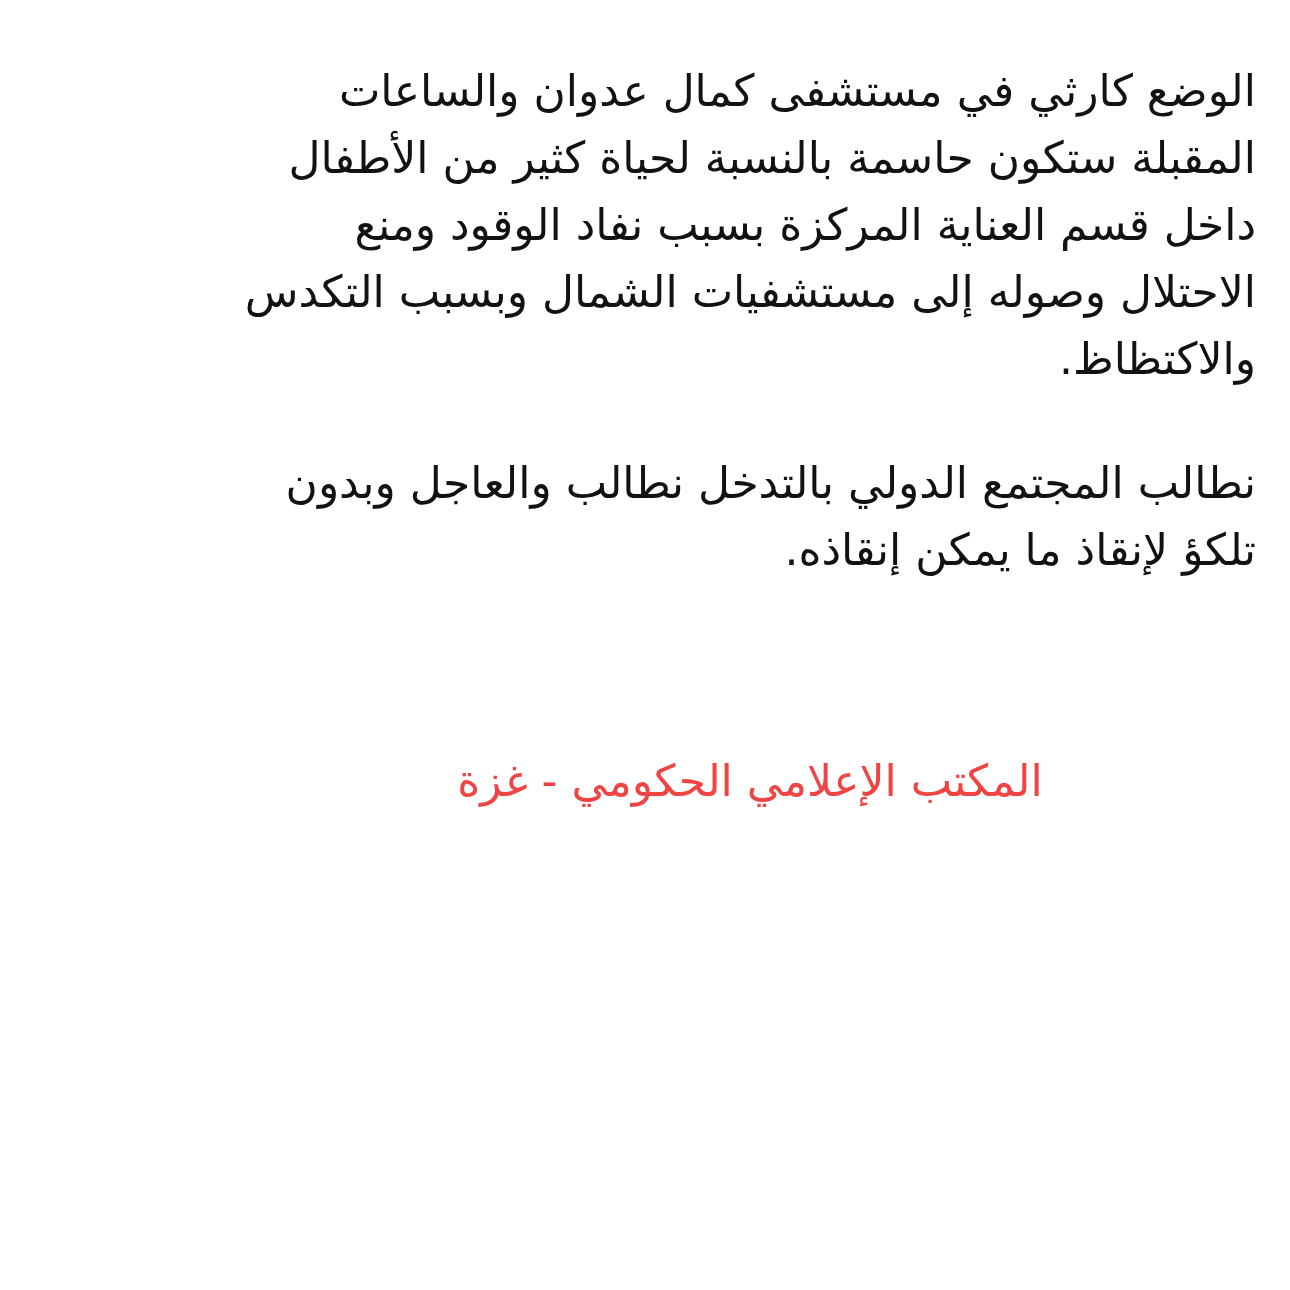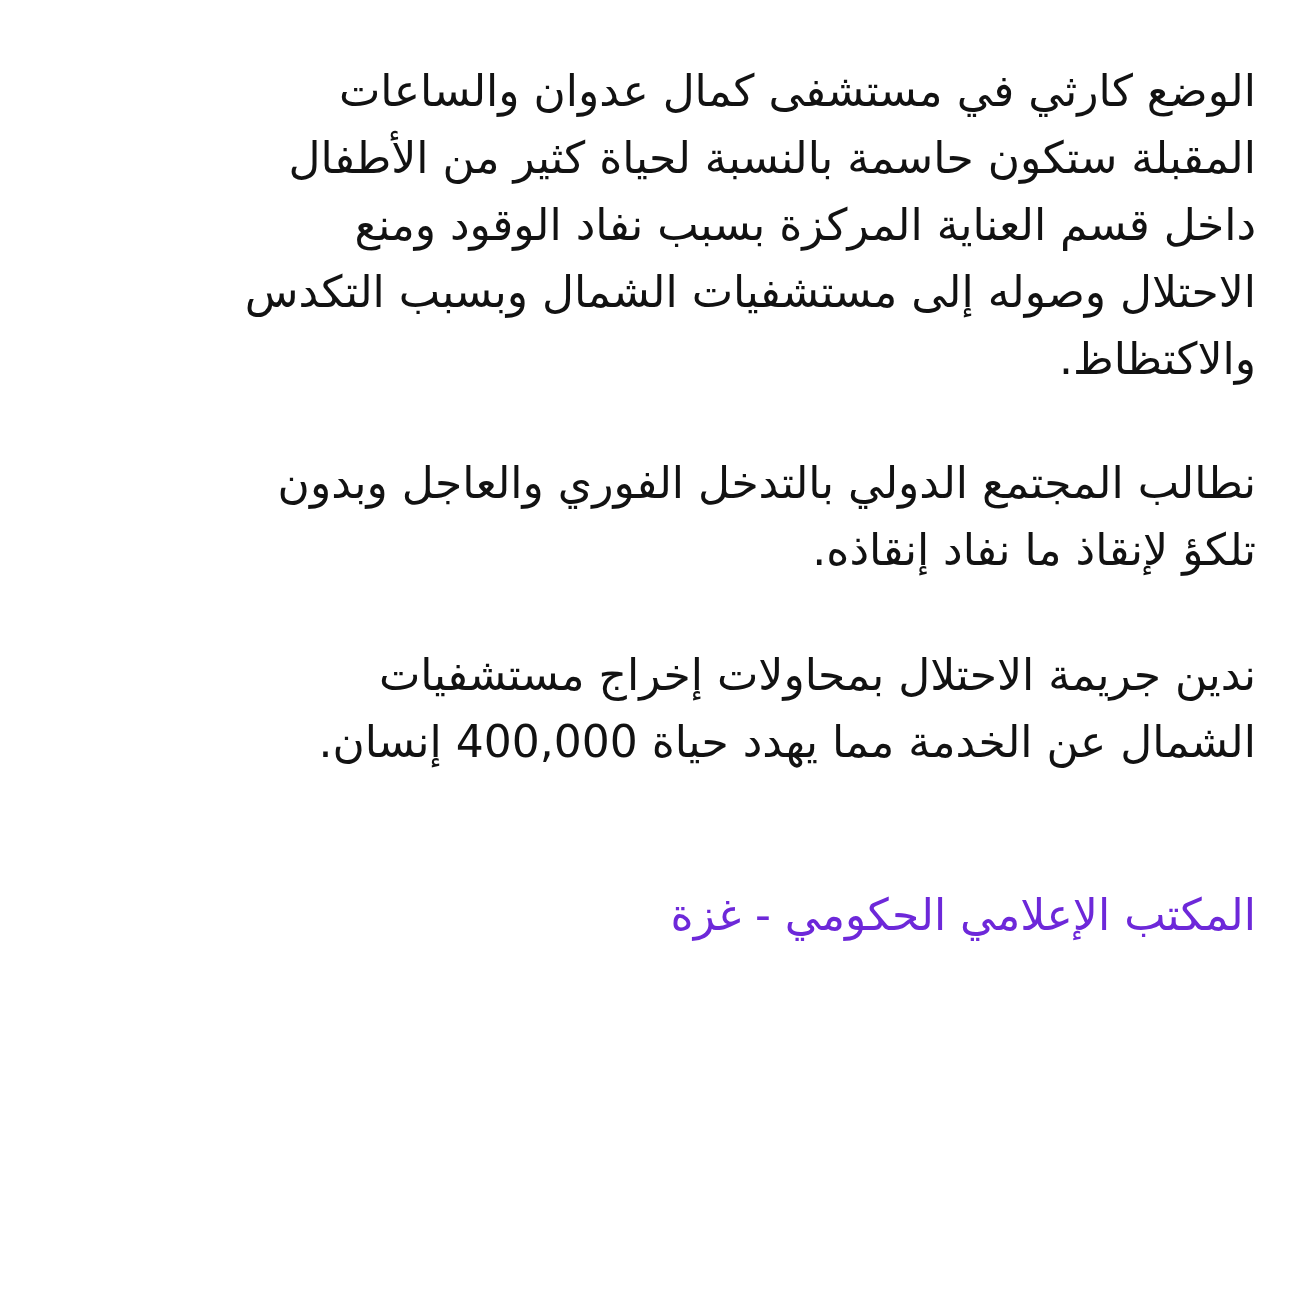--- a/index.html
+++ b/index.html
@@ -41,38 +41,38 @@
     word-break: normal;
   }
   .para-gap {
     height: 58px;
   }
   .para-gap.small {
     height: 54px;
   }
   .signature {
     direction: rtl;
+    text-align: center;
     font-size: 44px;
     line-height: 1.5;
-    color: #6d28d9;
+    color: #ef4444;
     margin-top: 52px;
   }
 </style>
 </head>
 <body>
 
 <div class="statement-card">
   <div class="statement-body">
 
     <p class="para">الوضع كارثي في مستشفى كمال عدوان والساعات المقبلة ستكون حاسمة بالنسبة لحياة كثير من الأطفال داخل قسم العناية المركزة بسبب نفاد الوقود ومنع الاحتلال وصوله إلى مستشفيات الشمال وبسبب التكدس والاكتظاظ.</p>
     <div class="para-gap"></div>
 
-    <p class="para">نطالب المجتمع الدولي بالتدخل الفوري والعاجل وبدون تلكؤ لإنقاذ ما نفاد إنقاذه.</p>
+    <p class="para">نطالب المجتمع الدولي بالتدخل نطالب والعاجل وبدون تلكؤ لإنقاذ ما يمكن إنقاذه.</p>
     <div class="para-gap"></div>
 
-    <p class="para">ندين جريمة الاحتلال بمحاولات إخراج مستشفيات الشمال عن الخدمة مما يهدد حياة 400,000 إنسان.</p>
     <div class="para-gap small"></div>
 
 
   </div>
 
   <div class="signature">المكتب الإعلامي الحكومي - غزة</div>
 </div>
 
 </body></html>

